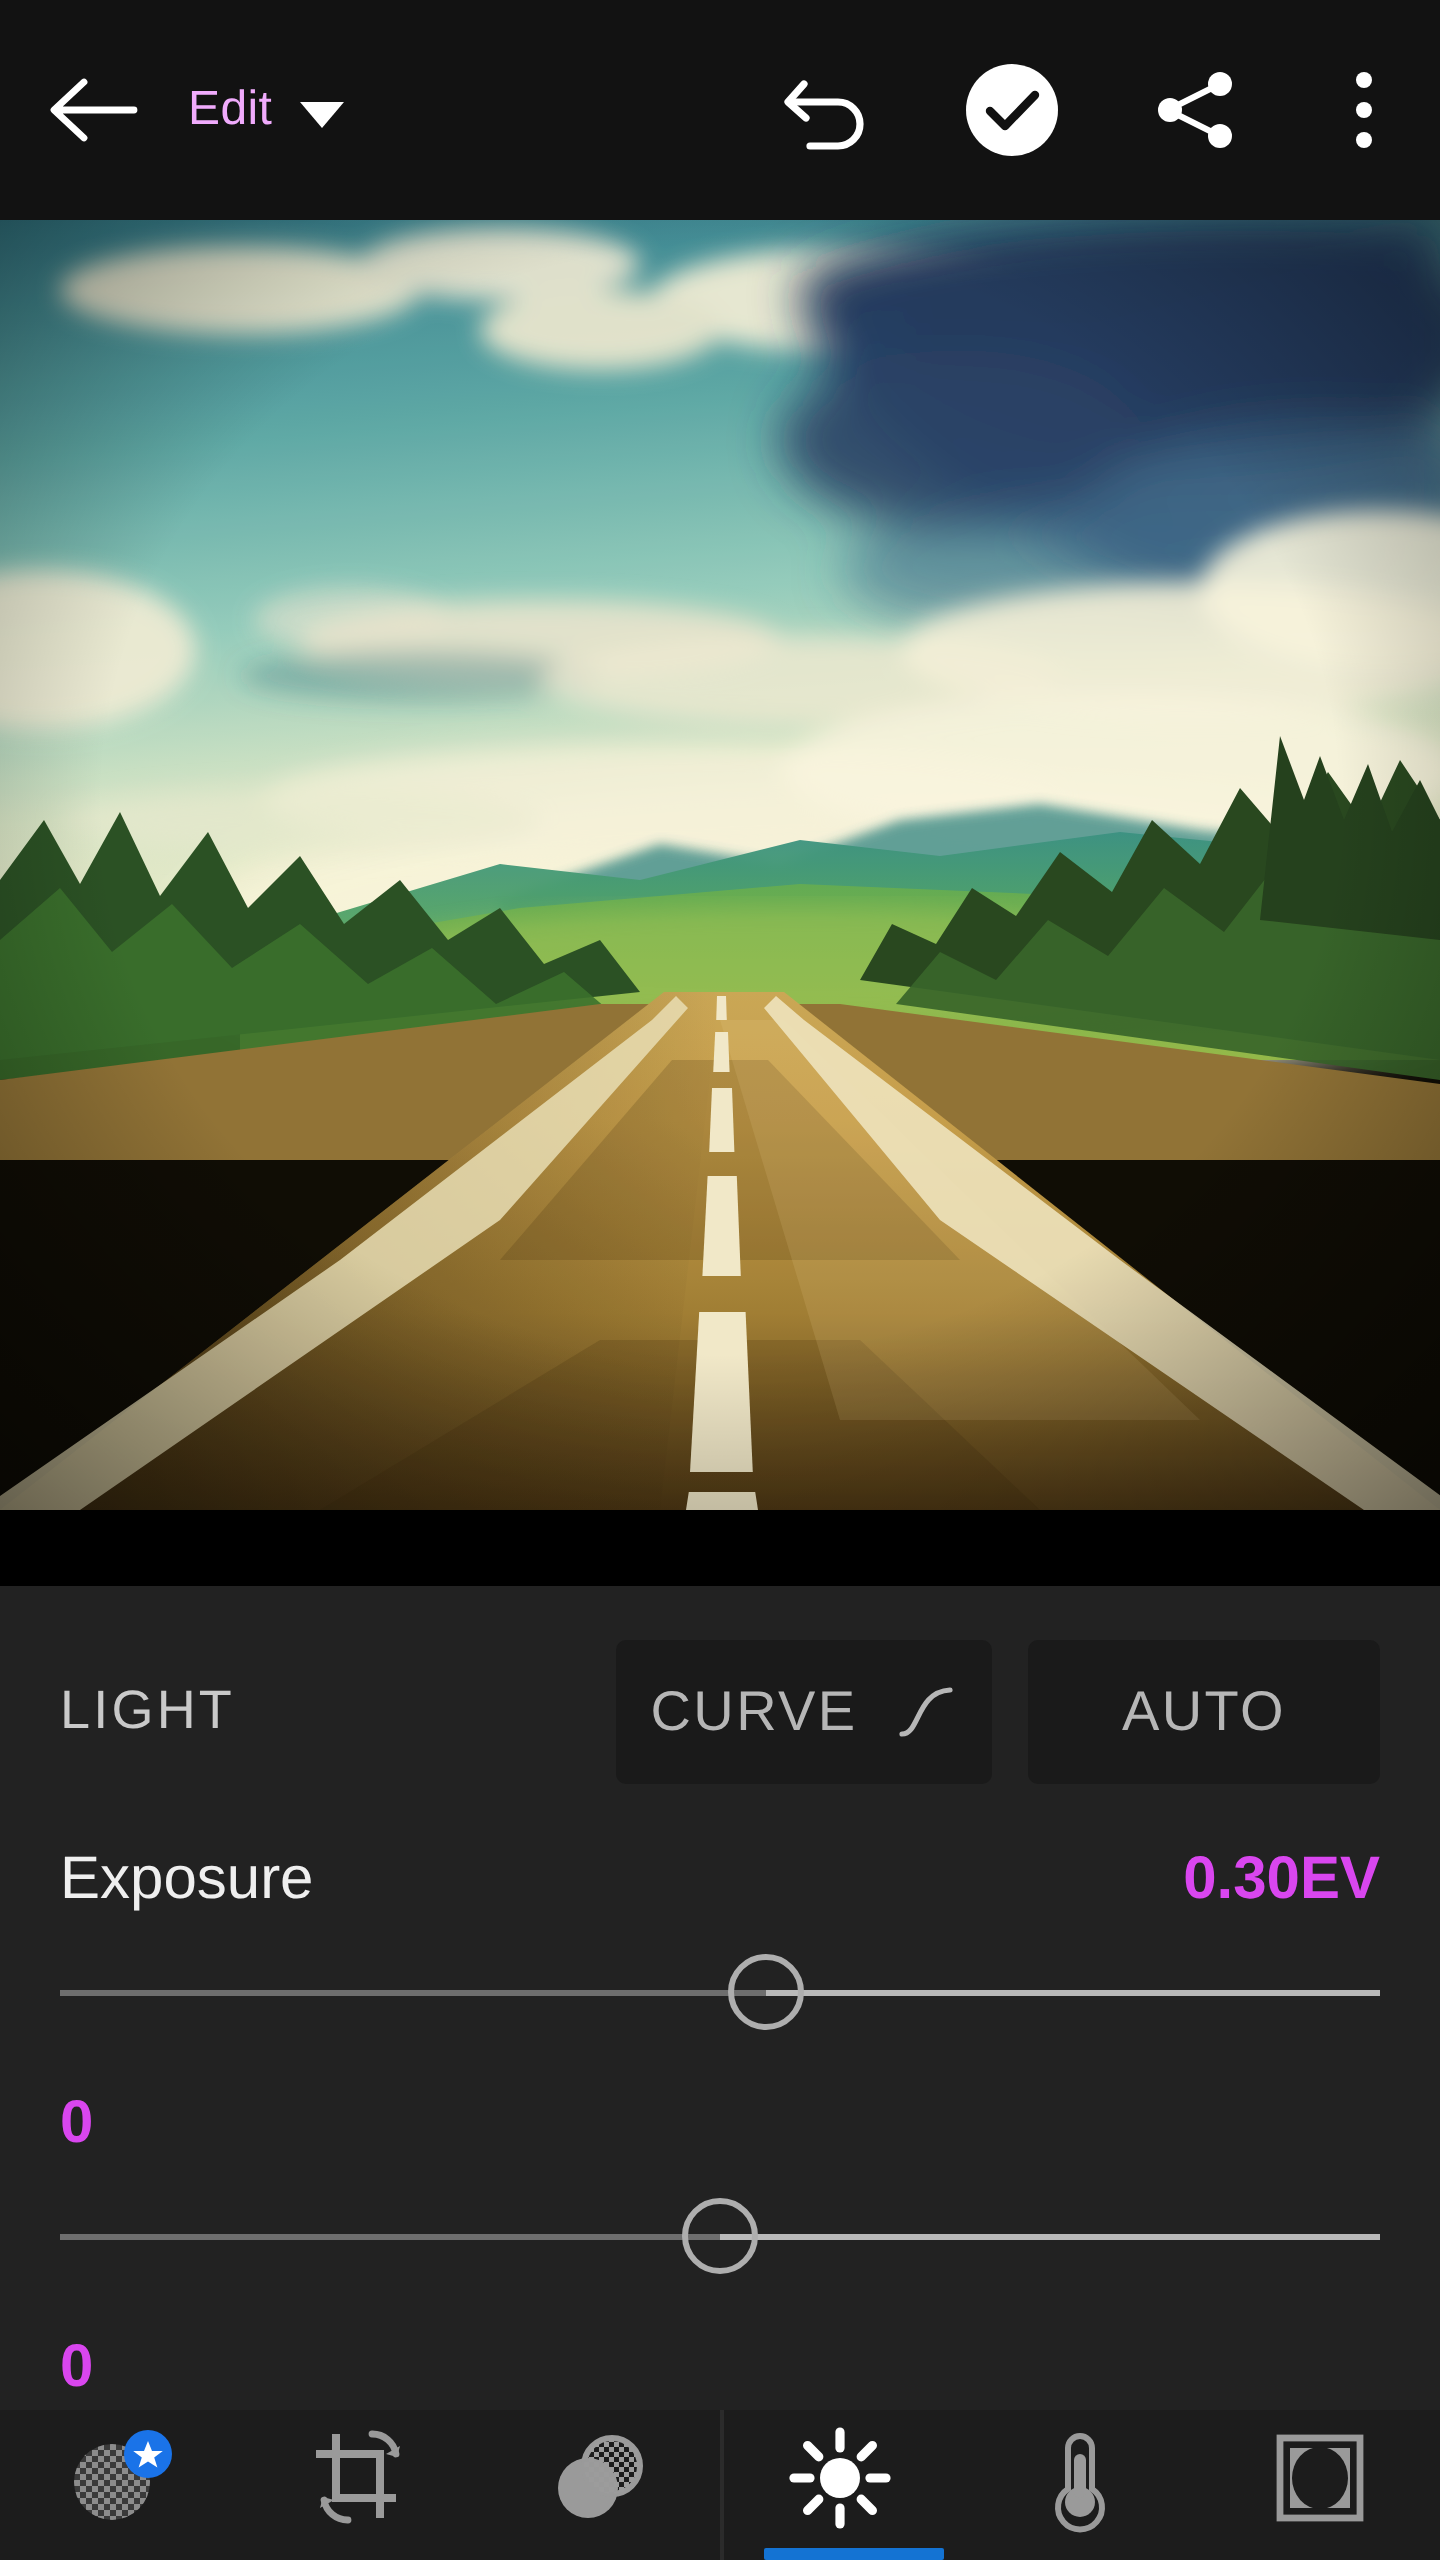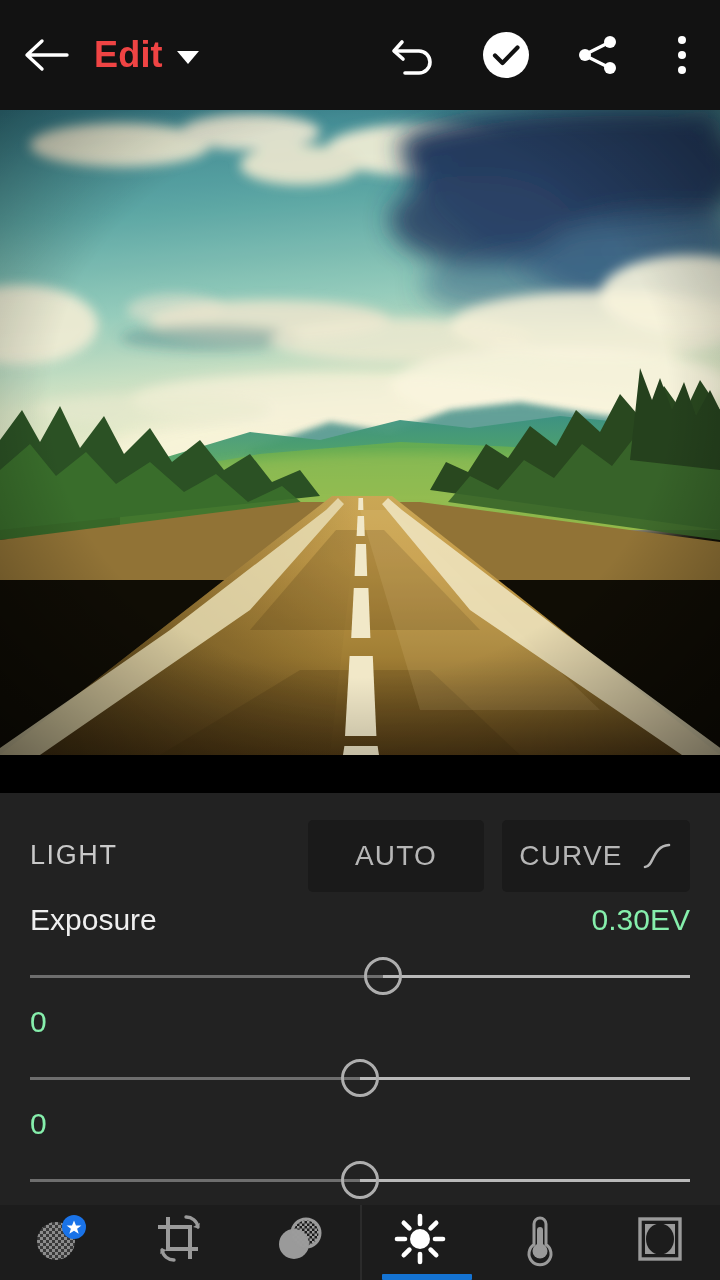--- a/index.html
+++ b/index.html
@@ -20,21 +20,21 @@
   .hdr-back{
     width:92px; height:110px;
     display:flex; align-items:center; justify-content:center;
     cursor:pointer;
   }
   .hdr-title-wrap{
     display:flex; align-items:center; gap:14px;
     height:110px; padding-left:2px; cursor:pointer;
   }
   .hdr-title{
-    color:#ef4444; font-size:36px; font-weight:700; letter-spacing:.2px;
+    color:#f0abfc; font-size:24px; font-weight:400; letter-spacing:.2px;
   }
   .caret{
     width:0;height:0;
     border-left:11px solid transparent;
     border-right:11px solid transparent;
     border-top:13px solid #ffffff;
     margin-top:5px;
   }
   .hdr-spacer{ flex:1; }
   .hdr-actions{ display:flex; align-items:center; }
@@ -80,27 +80,27 @@
     display:flex; align-items:center; justify-content:center;
     gap:18px; cursor:pointer;
   }
   .pill.auto{ width:176px; }
   .pill.curve{ width:188px; }
   .pill span{
     color:#b6b6b6; font-size:28px; letter-spacing:1.2px;
   }
 
   
-  .slider{ padding:0 30px; margin-top:0; }
+  .slider{ padding:0 30px; margin-top:20px; }
   .sl-head{
     display:flex; align-items:baseline; justify-content:space-between;
     height:44px;
   }
   .sl-name{ color:#efefef; font-size:30px; font-weight:400; }
-  .sl-val{ color:#86efac; font-size:30px; font-weight:400; }
+  .sl-val{ color:#d946ef; font-size:30px; font-weight:700; }
   .sl-track-wrap{
     position:relative; height:58px;
   }
   .sl-rail{
     position:absolute; top:28px; left:0; right:0; height:3px;
     background:#b9b9b9;
   }
   .sl-rail-left{
     position:absolute; top:28px; left:0; height:3px;
     background:#6e6e6e;
@@ -326,28 +326,28 @@
   </div>
 
   <div class="photo-gap"></div>
 
   <div class="panel">
 
     <div class="light-row">
       <div class="light-label">LIGHT</div>
 
       <div class="light-btns">
-        <div class="pill auto">
-          <span>AUTO</span>
-        </div>
         <div class="pill curve">
           <span>CURVE</span>
           <svg width="32" height="32" viewBox="0 0 32 32">
             <path d="M4 27 C13 27 11 6 28 5" stroke="#b6b6b6" stroke-width="2.6" fill="none" stroke-linecap="round"></path>
           </svg>
+        </div>
+        <div class="pill auto">
+          <span>AUTO</span>
         </div>
       </div>
     </div>
 
     <div class="slider">
       <div class="sl-head">
         <div class="sl-name">Exposure</div>
         <div class="sl-val">0.30EV</div>
       </div>
       <div class="sl-track-wrap">

